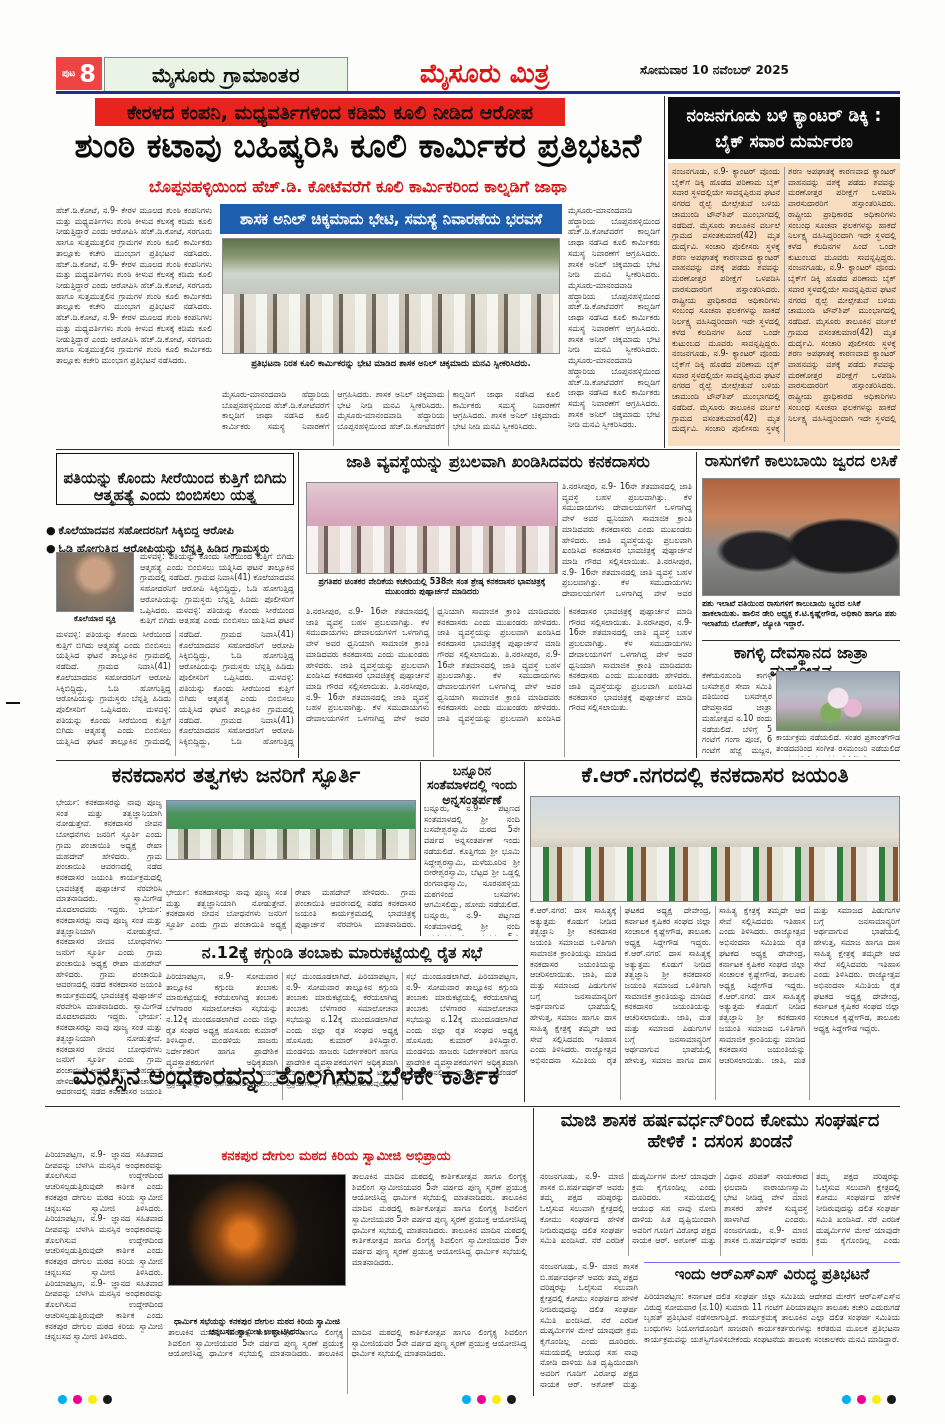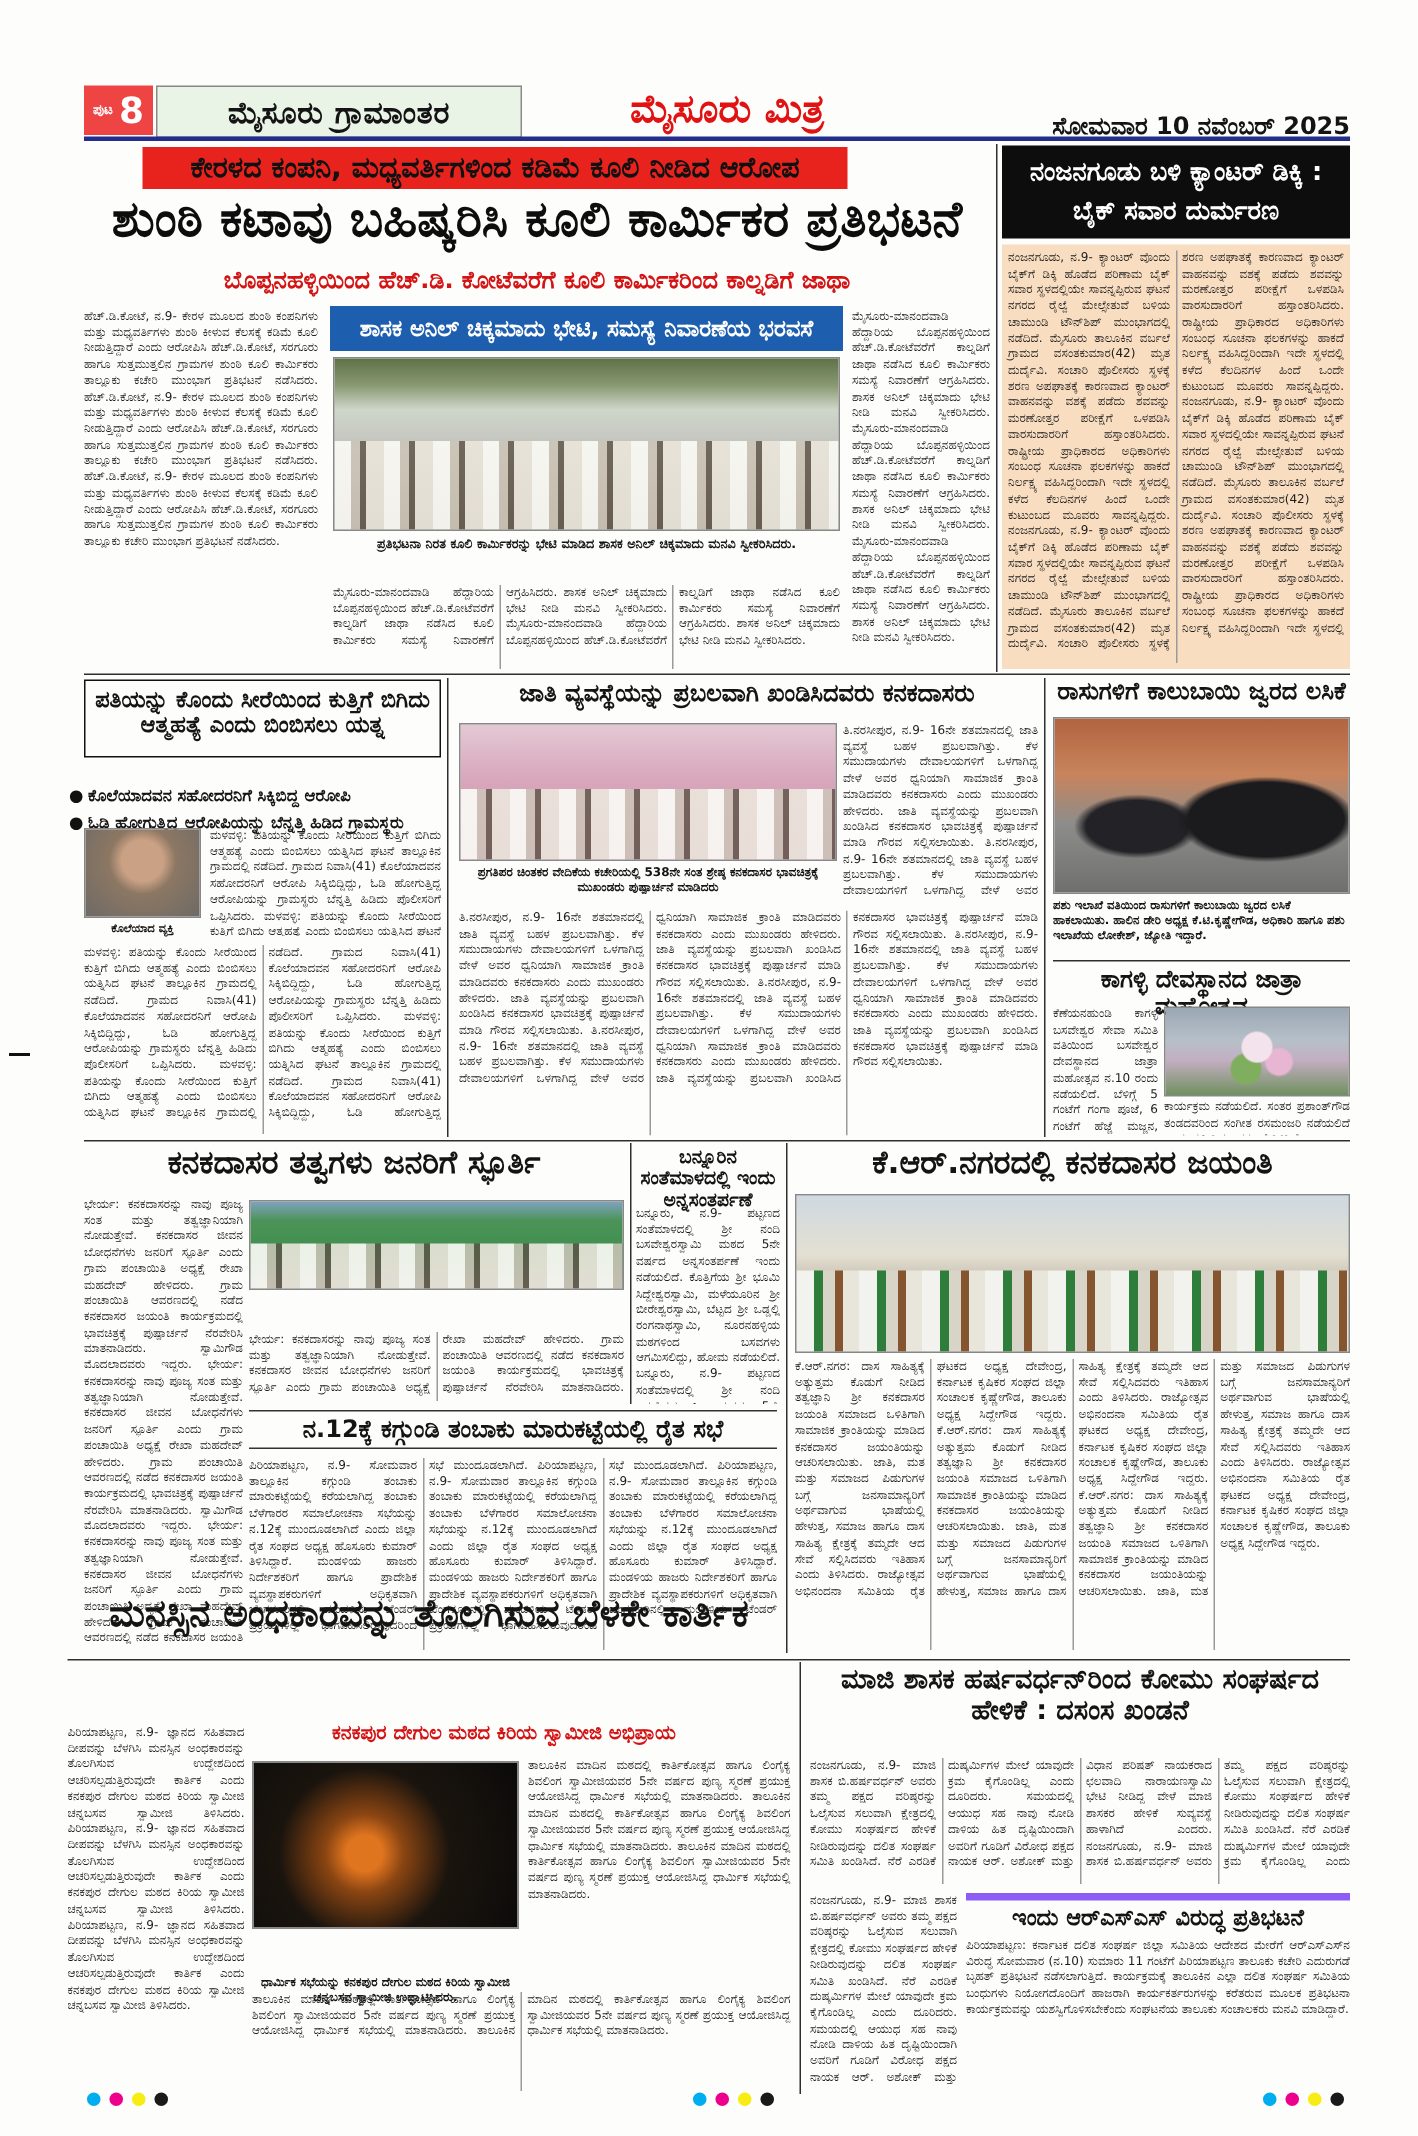--- a/index.html
+++ b/index.html
@@ -6,32 +6,32 @@
   .page{position:relative;width:945px;height:1424px;background:#fdfdfc;overflow:hidden;
         font-family:"DejaVu Sans","Liberation Sans",sans-serif;color:#141414;}
   .abs{position:absolute;}
   
   .pagebox{background:#ef4444;color:#fff;display:flex;align-items:center;justify-content:center;gap:4px;}
   .pagebox .lbl{font-size:9px;font-weight:bold;}
   .pagebox .num{font-size:24px;font-weight:900;line-height:1;}
   .edition{background:#eaf4e6;border:1px solid #8a8a8a;display:flex;align-items:center;justify-content:center;
            font-size:20px;font-weight:900;letter-spacing:.5px;}
   .paper{color:#e01212;font-size:26px;font-weight:900;text-align:center;transform:skewX(-4deg);}
-  .dateline{font-size:16px;font-weight:900;text-align:right;margin-top:11px;}
+  .dateline{font-size:12px;font-weight:900;text-align:left;}
   .bluebar{background:#232e8c;}
   
   .kicker{background:#e8231d;color:#111;font-weight:900;font-size:19px;display:flex;align-items:center;justify-content:center;}
   .hxl{font-size:33px;font-weight:900;text-align:center;line-height:1.05;color:#0d0d0d;}
   .subred{color:#d41414;font-size:16px;font-weight:900;text-align:center;}
   .bluebox{background:#1d5fae;color:#fff;font-size:15px;font-weight:900;display:flex;align-items:center;justify-content:center;}
   .blackbox{background:#0d0d0d;color:#fff;font-weight:900;font-size:17px;text-align:center;
             display:flex;align-items:center;justify-content:center;line-height:1.55;padding:4px 6px;box-sizing:border-box;}
   .hmd{font-size:16px;font-weight:900;text-align:center;line-height:1.15;}
   .hlg{font-size:21px;font-weight:900;text-align:center;line-height:1.1;}
-  .hbox{border:1.5px solid #111;padding:4px 6px;box-sizing:border-box;}
+  .hbox{border:1.5px solid #111;padding:16px 6px;box-sizing:border-box;}
   
   .bd{font-size:8px;line-height:1.34;text-align:justify;color:#1c1c1c;overflow:hidden;}
   .c2{column-count:2;column-gap:8px;column-rule:1px solid #9a9a9a;}
   .c3{column-count:3;column-gap:8px;column-rule:1px solid #9a9a9a;}
   .c4{column-count:4;column-gap:8px;column-rule:1px solid #9a9a9a;}
   .cap{font-size:8.5px;font-weight:bold;text-align:center;line-height:1.3;overflow:hidden;}
   .bullets{font-size:11px;font-weight:900;line-height:1.6;}
   .bullets .dot{color:#111;margin-right:3px;}
   .peach{background:#f8ddc0;}
   
@@ -156,21 +156,21 @@
   <div class="abs photo ph-dark" style="left:168px;top:1174px;width:178px;height:112px;"></div>
   <div class="abs cap" style="left:168px;top:1290px;width:178px;height:32px;font-size:8px;margin-top:27px;">ಧಾರ್ಮಿಕ ಸಭೆಯನ್ನು ಕನಕಪುರ ದೇಗುಲ ಮಠದ ಕಿರಿಯ ಸ್ವಾಮೀಜಿ ಚನ್ನಬಸವ ಸ್ವಾಮೀಜಿ ಉದ್ಘಾಟಿಸಿದರು.</div>
   <div class="abs bd" style="left:352px;top:1172px;width:175px;height:148px;">ತಾಲೂಕಿನ ಮಾದಿನ ಮಠದಲ್ಲಿ ಕಾರ್ತಿಕೋತ್ಸವ ಹಾಗೂ ಲಿಂಗೈಕ್ಯ ಶಿವಲಿಂಗ ಸ್ವಾಮೀಜಿಯವರ 5ನೇ ವರ್ಷದ ಪುಣ್ಯ ಸ್ಮರಣೆ ಪ್ರಯುಕ್ತ ಆಯೋಜಿಸಿದ್ದ ಧಾರ್ಮಿಕ ಸಭೆಯಲ್ಲಿ ಮಾತನಾಡಿದರು. ತಾಲೂಕಿನ ಮಾದಿನ ಮಠದಲ್ಲಿ ಕಾರ್ತಿಕೋತ್ಸವ ಹಾಗೂ ಲಿಂಗೈಕ್ಯ ಶಿವಲಿಂಗ ಸ್ವಾಮೀಜಿಯವರ 5ನೇ ವರ್ಷದ ಪುಣ್ಯ ಸ್ಮರಣೆ ಪ್ರಯುಕ್ತ ಆಯೋಜಿಸಿದ್ದ ಧಾರ್ಮಿಕ ಸಭೆಯಲ್ಲಿ ಮಾತನಾಡಿದರು. ತಾಲೂಕಿನ ಮಾದಿನ ಮಠದಲ್ಲಿ ಕಾರ್ತಿಕೋತ್ಸವ ಹಾಗೂ ಲಿಂಗೈಕ್ಯ ಶಿವಲಿಂಗ ಸ್ವಾಮೀಜಿಯವರ 5ನೇ ವರ್ಷದ ಪುಣ್ಯ ಸ್ಮರಣೆ ಪ್ರಯುಕ್ತ ಆಯೋಜಿಸಿದ್ದ ಧಾರ್ಮಿಕ ಸಭೆಯಲ್ಲಿ ಮಾತನಾಡಿದರು.</div>
   <div class="abs bd c2" style="left:168px;top:1328px;width:359px;height:66px;">ತಾಲೂಕಿನ ಮಾದಿನ ಮಠದಲ್ಲಿ ಕಾರ್ತಿಕೋತ್ಸವ ಹಾಗೂ ಲಿಂಗೈಕ್ಯ ಶಿವಲಿಂಗ ಸ್ವಾಮೀಜಿಯವರ 5ನೇ ವರ್ಷದ ಪುಣ್ಯ ಸ್ಮರಣೆ ಪ್ರಯುಕ್ತ ಆಯೋಜಿಸಿದ್ದ ಧಾರ್ಮಿಕ ಸಭೆಯಲ್ಲಿ ಮಾತನಾಡಿದರು. ತಾಲೂಕಿನ ಮಾದಿನ ಮಠದಲ್ಲಿ ಕಾರ್ತಿಕೋತ್ಸವ ಹಾಗೂ ಲಿಂಗೈಕ್ಯ ಶಿವಲಿಂಗ ಸ್ವಾಮೀಜಿಯವರ 5ನೇ ವರ್ಷದ ಪುಣ್ಯ ಸ್ಮರಣೆ ಪ್ರಯುಕ್ತ ಆಯೋಜಿಸಿದ್ದ ಧಾರ್ಮಿಕ ಸಭೆಯಲ್ಲಿ ಮಾತನಾಡಿದರು.</div>
 
   <div class="abs vr" style="left:533px;top:1108px;height:288px;"></div>
   <div class="abs hmd" style="left:540px;top:1110px;width:360px;height:56px;font-size:18px;">ಮಾಜಿ ಶಾಸಕ ಹರ್ಷವರ್ಧನ್‌ರಿಂದ ಕೋಮು ಸಂಘರ್ಷದ ಹೇಳಿಕೆ : ದಸಂಸ ಖಂಡನೆ</div>
   <div class="abs bd c4" style="left:540px;top:1172px;width:360px;height:84px;">ನಂಜನಗೂಡು, ನ.9- ಮಾಜಿ ಶಾಸಕ ಬಿ.ಹರ್ಷವರ್ಧನ್ ಅವರು ತಮ್ಮ ಪಕ್ಷದ ವರಿಷ್ಠರನ್ನು ಓಲೈಸುವ ಸಲುವಾಗಿ ಕ್ಷೇತ್ರದಲ್ಲಿ ಕೋಮು ಸಂಘರ್ಷದ ಹೇಳಿಕೆ ನೀಡಿರುವುದನ್ನು ದಲಿತ ಸಂಘರ್ಷ ಸಮಿತಿ ಖಂಡಿಸಿದೆ. ನೆರೆ ಎರಡಿಕೆ ದುಷ್ಕರ್ಮಿಗಳ ಮೇಲೆ ಯಾವುದೇ ಕ್ರಮ ಕೈಗೊಂಡಿಲ್ಲ ಎಂದು ದೂರಿದರು. ಸಮಯದಲ್ಲಿ ಆಯುಧ ಸಹ ನಾವು ನೋಡಿ ದಾಳಿಯ ಹಿತ ದೃಷ್ಟಿಯಿಂದಾಗಿ ಅವರಿಗೆ ಗೂಡಿಗೆ ವಿರೋಧ ಪಕ್ಷದ ನಾಯಕ ಆರ್. ಅಶೋಕ್ ಮತ್ತು ವಿಧಾನ ಪರಿಷತ್ ನಾಯಕರಾದ ಛಲವಾದಿ ನಾರಾಯಣಸ್ವಾಮಿ ಭೇಟಿ ನೀಡಿದ್ದ ವೇಳೆ ಮಾಜಿ ಶಾಸಕರ ಹೇಳಿಕೆ ಸುವ್ಯವಸ್ಥೆ ಹಾಳಾಗಿದೆ ಎಂದರು. ನಂಜನಗೂಡು, ನ.9- ಮಾಜಿ ಶಾಸಕ ಬಿ.ಹರ್ಷವರ್ಧನ್ ಅವರು ತಮ್ಮ ಪಕ್ಷದ ವರಿಷ್ಠರನ್ನು ಓಲೈಸುವ ಸಲುವಾಗಿ ಕ್ಷೇತ್ರದಲ್ಲಿ ಕೋಮು ಸಂಘರ್ಷದ ಹೇಳಿಕೆ ನೀಡಿರುವುದನ್ನು ದಲಿತ ಸಂಘರ್ಷ ಸಮಿತಿ ಖಂಡಿಸಿದೆ. ನೆರೆ ಎರಡಿಕೆ ದುಷ್ಕರ್ಮಿಗಳ ಮೇಲೆ ಯಾವುದೇ ಕ್ರಮ ಕೈಗೊಂಡಿಲ್ಲ ಎಂದು ದೂರಿದರು. ಸಮಯದಲ್ಲಿ ಆಯುಧ ಸಹ ನಾವು ನೋಡಿ ದಾಳಿಯ ಹಿತ ದೃಷ್ಟಿಯಿಂದಾಗಿ ಅವರಿಗೆ ಗೂಡಿಗೆ ವಿರೋಧ ಪಕ್ಷದ ನಾಯಕ ಆರ್. ಅಶೋಕ್ ಮತ್ತು ವಿಧಾನ ಪರಿಷತ್ ನಾಯಕರಾದ ಛಲವಾದಿ ನಾರಾಯಣಸ್ವಾಮಿ ಭೇಟಿ ನೀಡಿದ್ದ ವೇಳೆ ಮಾಜಿ ಶಾಸಕರ ಹೇಳಿಕೆ ಸುವ್ಯವಸ್ಥೆ ಹಾಳಾಗಿದೆ ಎಂದರು.</div>
   <div class="abs bd" style="left:540px;top:1262px;width:98px;height:130px;">ನಂಜನಗೂಡು, ನ.9- ಮಾಜಿ ಶಾಸಕ ಬಿ.ಹರ್ಷವರ್ಧನ್ ಅವರು ತಮ್ಮ ಪಕ್ಷದ ವರಿಷ್ಠರನ್ನು ಓಲೈಸುವ ಸಲುವಾಗಿ ಕ್ಷೇತ್ರದಲ್ಲಿ ಕೋಮು ಸಂಘರ್ಷದ ಹೇಳಿಕೆ ನೀಡಿರುವುದನ್ನು ದಲಿತ ಸಂಘರ್ಷ ಸಮಿತಿ ಖಂಡಿಸಿದೆ. ನೆರೆ ಎರಡಿಕೆ ದುಷ್ಕರ್ಮಿಗಳ ಮೇಲೆ ಯಾವುದೇ ಕ್ರಮ ಕೈಗೊಂಡಿಲ್ಲ ಎಂದು ದೂರಿದರು. ಸಮಯದಲ್ಲಿ ಆಯುಧ ಸಹ ನಾವು ನೋಡಿ ದಾಳಿಯ ಹಿತ ದೃಷ್ಟಿಯಿಂದಾಗಿ ಅವರಿಗೆ ಗೂಡಿಗೆ ವಿರೋಧ ಪಕ್ಷದ ನಾಯಕ ಆರ್. ಅಶೋಕ್ ಮತ್ತು ವಿಧಾನ ಪರಿಷತ್ ನಾಯಕರಾದ ಛಲವಾದಿ ನಾರಾಯಣಸ್ವಾಮಿ ಭೇಟಿ ನೀಡಿದ್ದ ವೇಳೆ ಮಾಜಿ ಶಾಸಕರ ಹೇಳಿಕೆ ಸುವ್ಯವಸ್ಥೆ ಹಾಳಾಗಿದೆ ಎಂದರು.</div>
 
-  <div class="abs hmd" style="left:644px;top:1262px;width:256px;height:24px;border-top:5px solid #8b5cf6;padding-top:3px;box-sizing:border-box;font-size:15px;">ಇಂದು ಆರ್‌ಎಸ್‌ಎಸ್ ವಿರುದ್ಧ ಪ್ರತಿಭಟನೆ</div>
+  <div class="abs hmd" style="left:644px;top:1262px;width:256px;height:24px;border-top:1px solid #8b5cf6;padding-top:3px;box-sizing:border-box;font-size:15px;">ಇಂದು ಆರ್‌ಎಸ್‌ಎಸ್ ವಿರುದ್ಧ ಪ್ರತಿಭಟನೆ</div>
   <div class="abs bd" style="left:644px;top:1292px;width:256px;height:88px;">ಪಿರಿಯಾಪಟ್ಟಣ: ಕರ್ನಾಟಕ ದಲಿತ ಸಂಘರ್ಷ ಜಿಲ್ಲಾ ಸಮಿತಿಯ ಆದೇಶದ ಮೇರೆಗೆ ಆರ್‌ಎಸ್‌ಎಸ್‌ನ ವಿರುದ್ಧ ಸೋಮವಾರ (ನ.10) ಸುಮಾರು 11 ಗಂಟೆಗೆ ಪಿರಿಯಾಪಟ್ಟಣ ತಾಲೂಕು ಕಚೇರಿ ಎದುರುಗಡೆ ಬೃಹತ್ ಪ್ರತಿಭಟನೆ ನಡೆಸಲಾಗುತ್ತಿದೆ. ಕಾರ್ಯಕ್ರಮಕ್ಕೆ ತಾಲೂಕಿನ ಎಲ್ಲಾ ದಲಿತ ಸಂಘರ್ಷ ಸಮಿತಿಯ ಬಂಧುಗಳು ನಿಯೋಗದೊಂದಿಗೆ ಹಾಜರಾಗಿ ಕಾರ್ಯಕರ್ತರುಗಳನ್ನು ಕರೆತರುವ ಮೂಲಕ ಪ್ರತಿಭಟನಾ ಕಾರ್ಯಕ್ರಮವನ್ನು ಯಶಸ್ವಿಗೊಳಿಸಬೇಕೆಂದು ಸಂಘಟನೆಯ ತಾಲೂಕು ಸಂಚಾಲಕರು ಮನವಿ ಮಾಡಿದ್ದಾರೆ.</div>
 
   <div class="abs" style="left:6px;top:702px;width:14px;height:2px;background:#111;"></div>
 
   <div class="abs regset" style="left:58px;top:1395px;">
     <i style="background:#00aeef;"></i>
     <i style="background:#ec008c;"></i>
     <i style="background:#f7ec13;"></i>
     <i style="background:#1a1a1a;"></i>
   </div>

